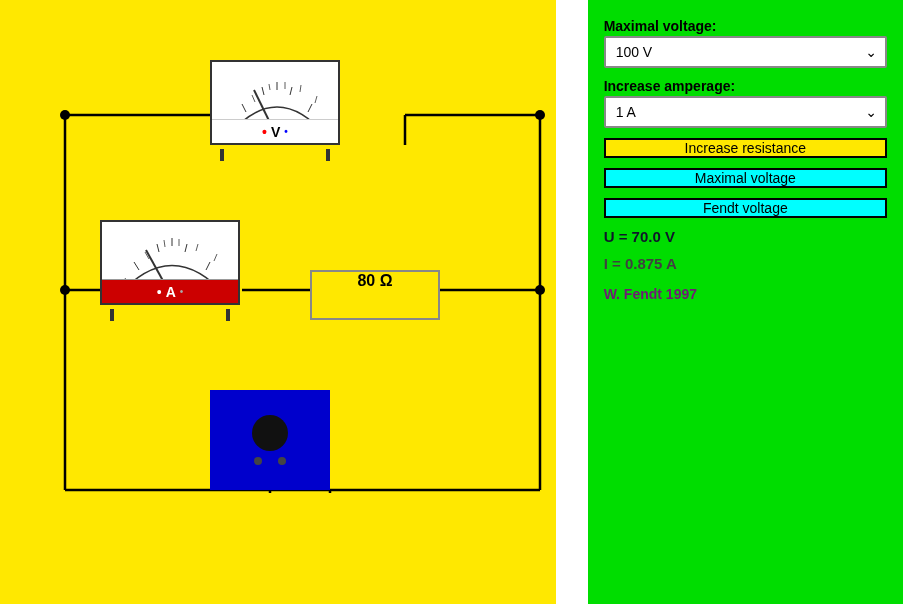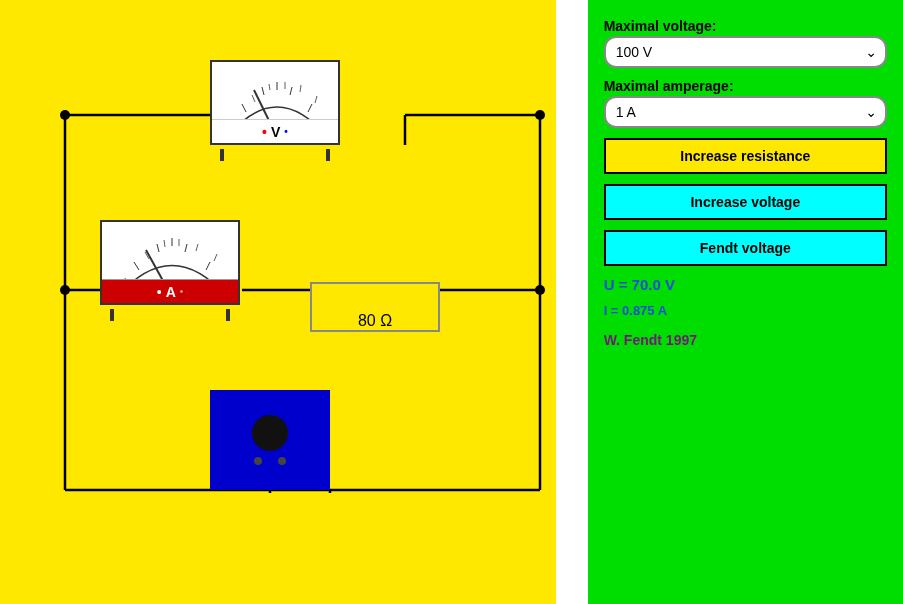--- a/index.html
+++ b/index.html
@@ -41,66 +41,66 @@
     .select-wrapper {
       position: relative;
       width: 100%;
     }
 
     select {
       width: 100%;
       padding: 6px 10px;
       font-size: 14px;
       border: 2px solid #888;
-      border-radius: 12px;
+      border-radius: 2px;
       background: white;
       appearance: none;
       -webkit-appearance: none;
       cursor: pointer;
     }
 
     .select-arrow {
       position: absolute;
       right: 10px;
       top: 50%;
       transform: translateY(-50%);
       pointer-events: none;
       font-size: 14px;
     }
 
     .btn {
       width: 100%;
-      padding: 8px;
-      font-size: 14px;
-      font-weight: bold;
+      padding: 0;
+      font-size: 14px;
+      font-weight: normal;
       border: 2px solid #000;
       cursor: pointer;
       text-align: center;
     }
 
     .btn-yellow {
       background: #FFE800;
       color: #000;
     }
 
     .btn-cyan {
       background: #00FFFF;
       color: #000;
     }
 
     .voltage-text {
       font-weight: bold;
       font-size: 15px;
-      color: #1d4ed8;
+      color: #0f172a;
     }
 
     .current-text {
       font-weight: bold;
-      font-size: 13px;
-      color: #1d4ed8;
+      font-size: 15px;
+      color: #404040;
     }
 
     .credit-text {
       font-weight: bold;
       font-size: 14px;
       color: #701a75;
       margin-top: 4px;
     }
 
     
@@ -164,31 +164,31 @@
       height: 85px;
       background: white;
       border: 2px solid #333;
       position: relative;
       overflow: hidden;
     }
 
     
     .resistor {
       position: absolute;
-      top: 282px;
+      top: 270px;
       left: 310px;
       width: 130px;
       height: 50px;
       background: #FFE800;
       border: 2px solid #888;
       display: flex;
-      align-items: flex-end;
+      align-items: flex-start;
       justify-content: center;
       font-size: 16px;
-      font-weight: normal;
+      font-weight: bold;
     }
 
     
     .battery {
       position: absolute;
       top: 390px;
       left: 210px;
       width: 120px;
       height: 100px;
       background: #0000CC;
@@ -358,35 +358,35 @@
       <select>
         <option>100 V</option>
         <option>50 V</option>
         <option>200 V</option>
       </select>
       <span class="select-arrow">⌄</span>
     </div>
   </div>
 
   <div>
-    <div class="label">Maximal amperage:</div>
+    <div class="label">Increase amperage:</div>
     <div class="select-wrapper">
       <select>
         <option>1 A</option>
         <option>0.5 A</option>
         <option>2 A</option>
       </select>
       <span class="select-arrow">⌄</span>
     </div>
   </div>
 
   <button class="btn btn-yellow">Increase resistance</button>
 
 
-  <button class="btn btn-cyan">Increase voltage</button>
+  <button class="btn btn-cyan">Maximal voltage</button>
 
   <button class="btn btn-cyan">Fendt voltage</button>
 
   <div class="voltage-text">U = 70.0 V</div>
   <div class="current-text">I = 0.875 A</div>
   <div class="credit-text">W. Fendt 1997</div>
 
 </div>
 
 </body></html>

